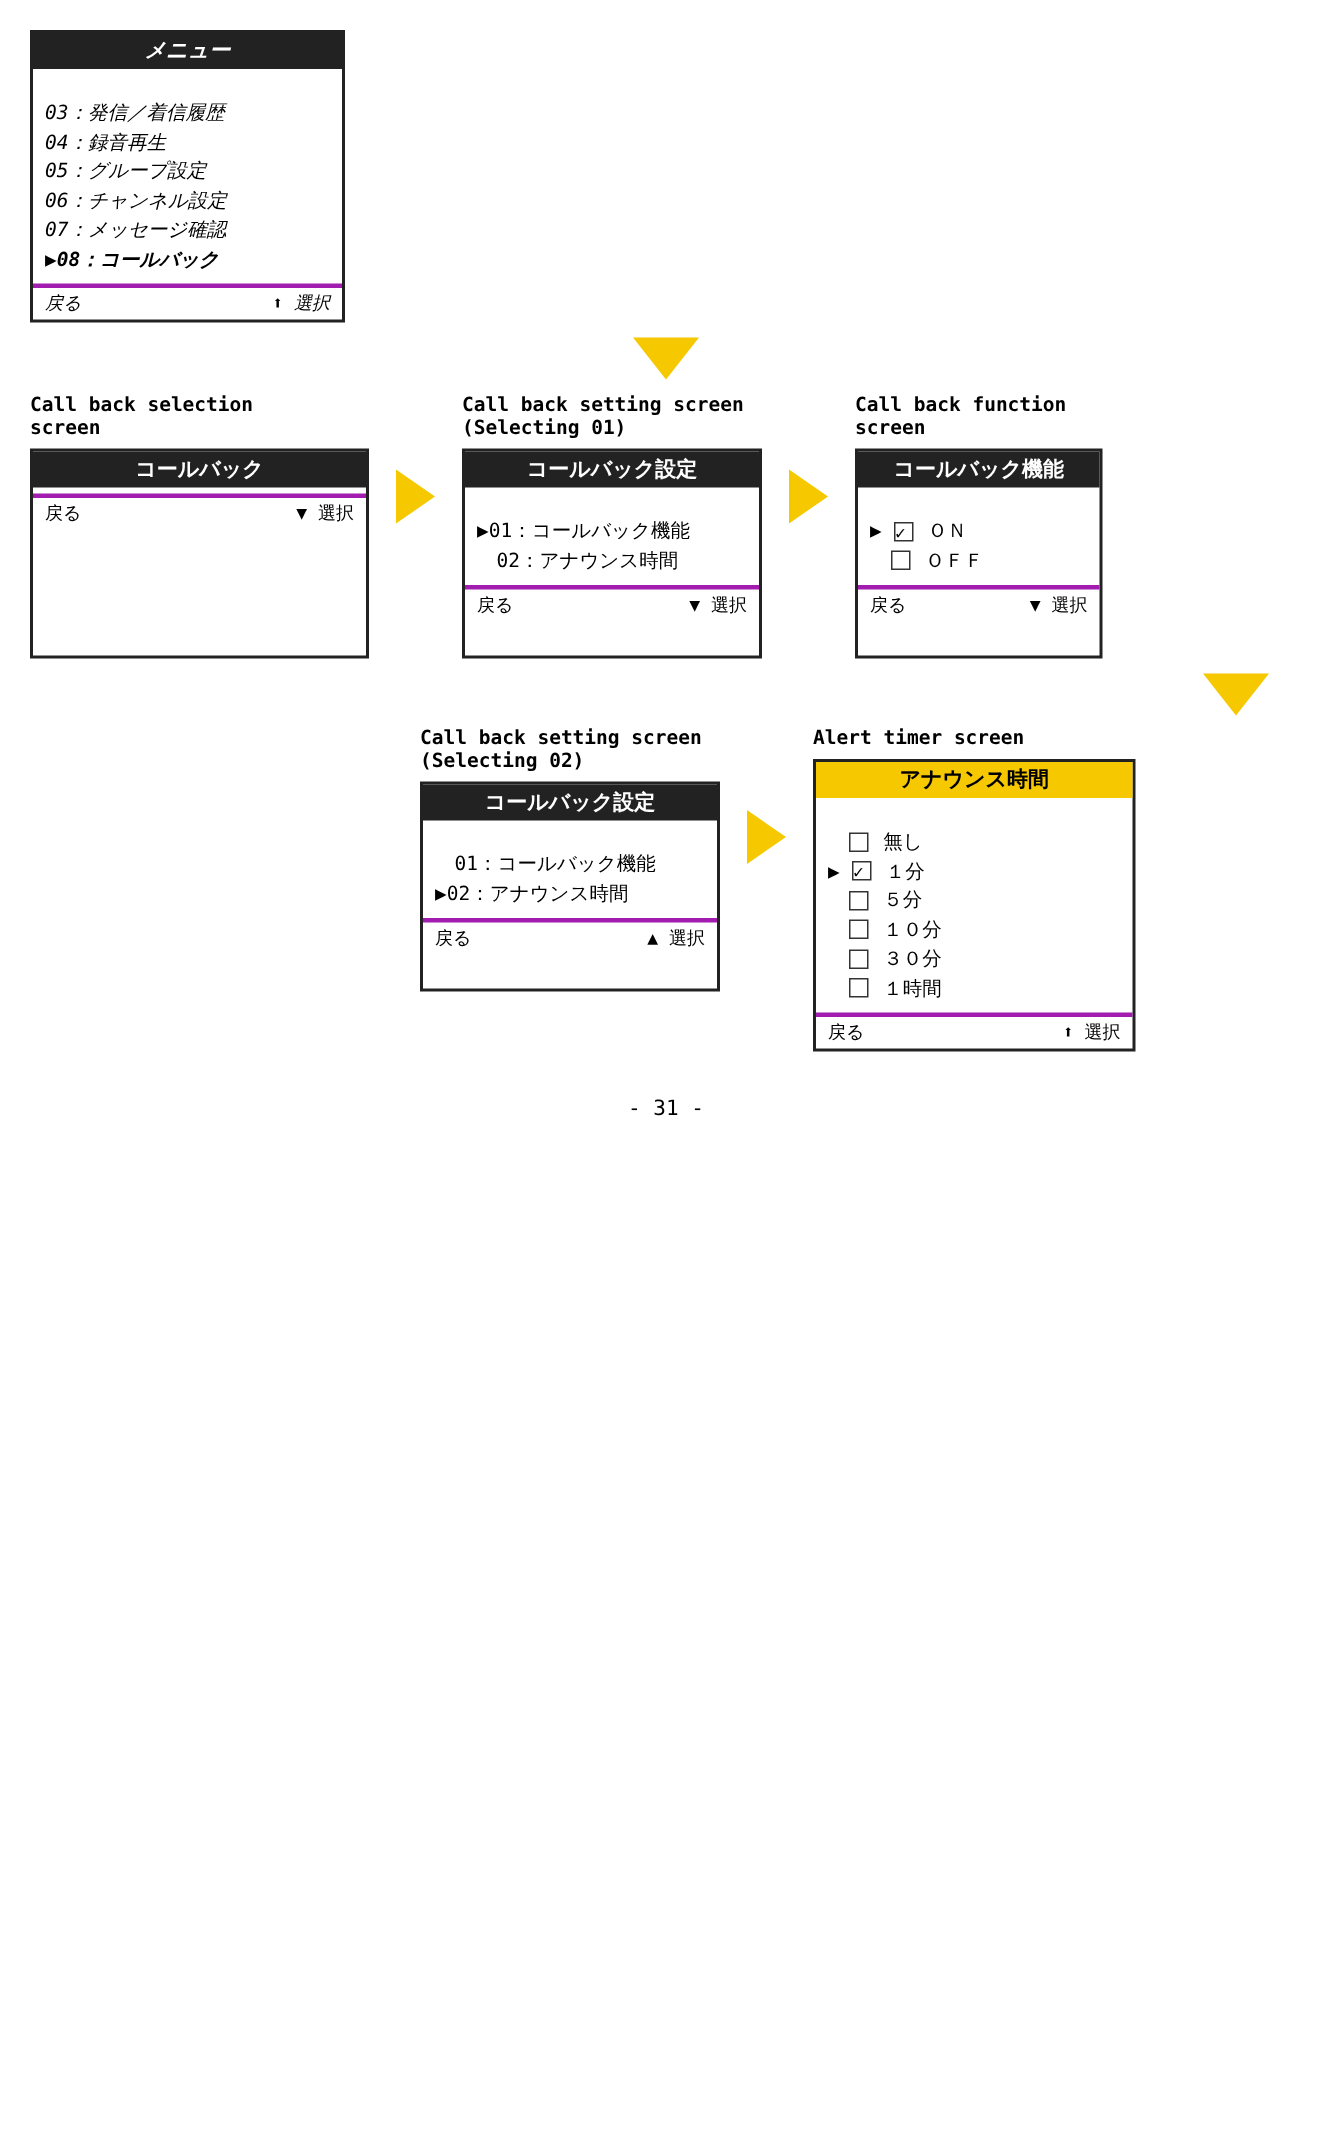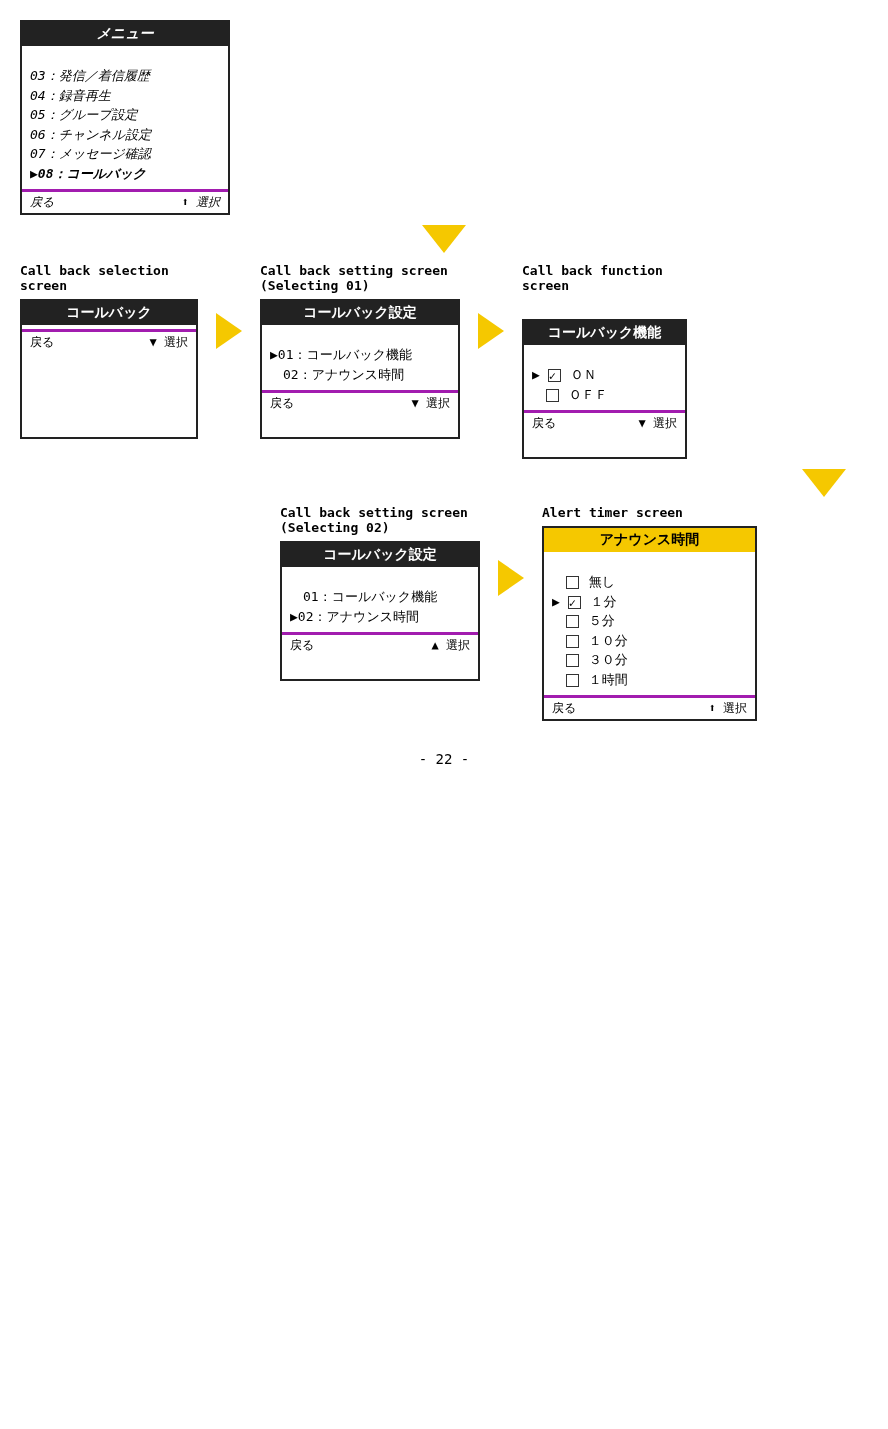--- a/index.html
+++ b/index.html
@@ -157,21 +157,21 @@
 </div>
 
 <div class="arrow-down">
   <div class="arrow-down-shape"></div>
 </div>
 
 <div class="screens-row" style="align-items: flex-start; margin-bottom: 10px;">
 
   <div class="screen-wrapper">
     <div class="screen-label">Call back selection<br>screen</div>
-    <div class="screen-box" style="width: 178px; min-height: 140px;">
+    <div class="screen-box" style="width: 226px; min-height: 140px;">
       <div class="screen-header">コールバック</div>
       <div class="screen-footer">
         <span>戻る</span>
         <span>▼ 選択</span>
       </div>
     </div>
   </div>
 
   <div class="arrow-right" style="margin-top:50px;">
     <div class="arrow-right-shape"></div>
@@ -191,21 +191,21 @@
       </div>
     </div>
   </div>
 
   <div class="arrow-right" style="margin-top:50px;">
     <div class="arrow-right-shape"></div>
   </div>
 
   <div class="screen-wrapper">
     <div class="screen-label">Call back function<br>screen</div>
-    <div class="screen-box" style="width: 165px; min-height: 140px; margin-top: 20px;">
+    <div class="screen-box" style="width: 165px; min-height: 140px;">
       <div class="screen-header">コールバック機能</div>
       <div class="screen-body">
         <div class="row">
           <span>▶</span>
           <span class="checkbox checked"></span>
           <span>ＯＮ</span>
         </div>
         <div class="row" style="padding-left:14px;">
           <span class="checkbox"></span>
           <span>ＯＦＦ</span>
@@ -276,13 +276,13 @@
         </div>
       </div>
       <div class="screen-footer">
         <span>戻る</span>
         <span>⬆ 選択</span>
       </div>
     </div>
   </div>
 </div>
 
-<div class="page-number">- 22 -</div>
+<div class="page-number">- 31 -</div>
 
 </body></html>

